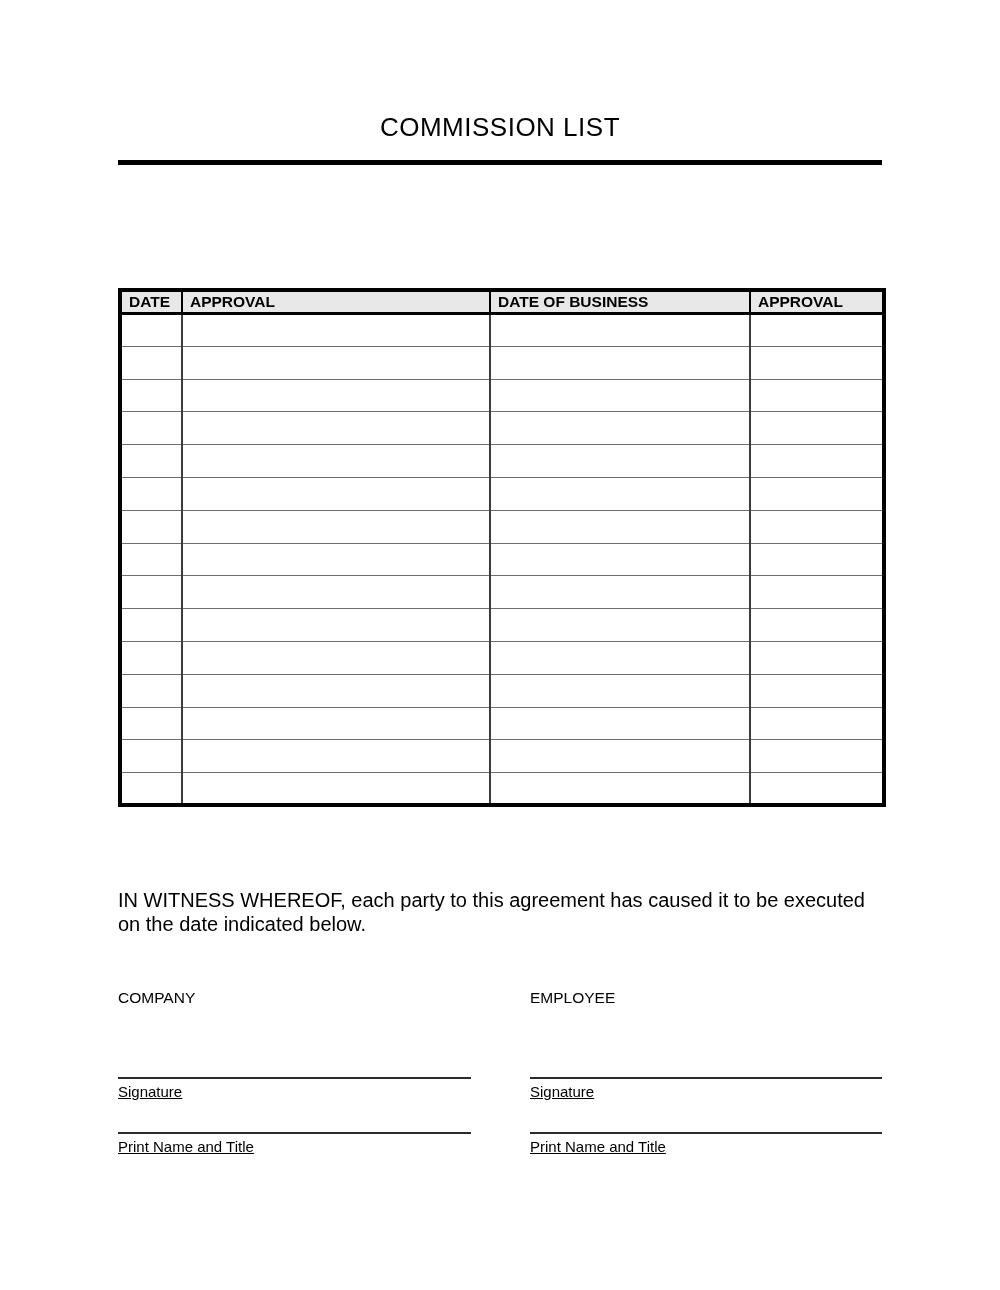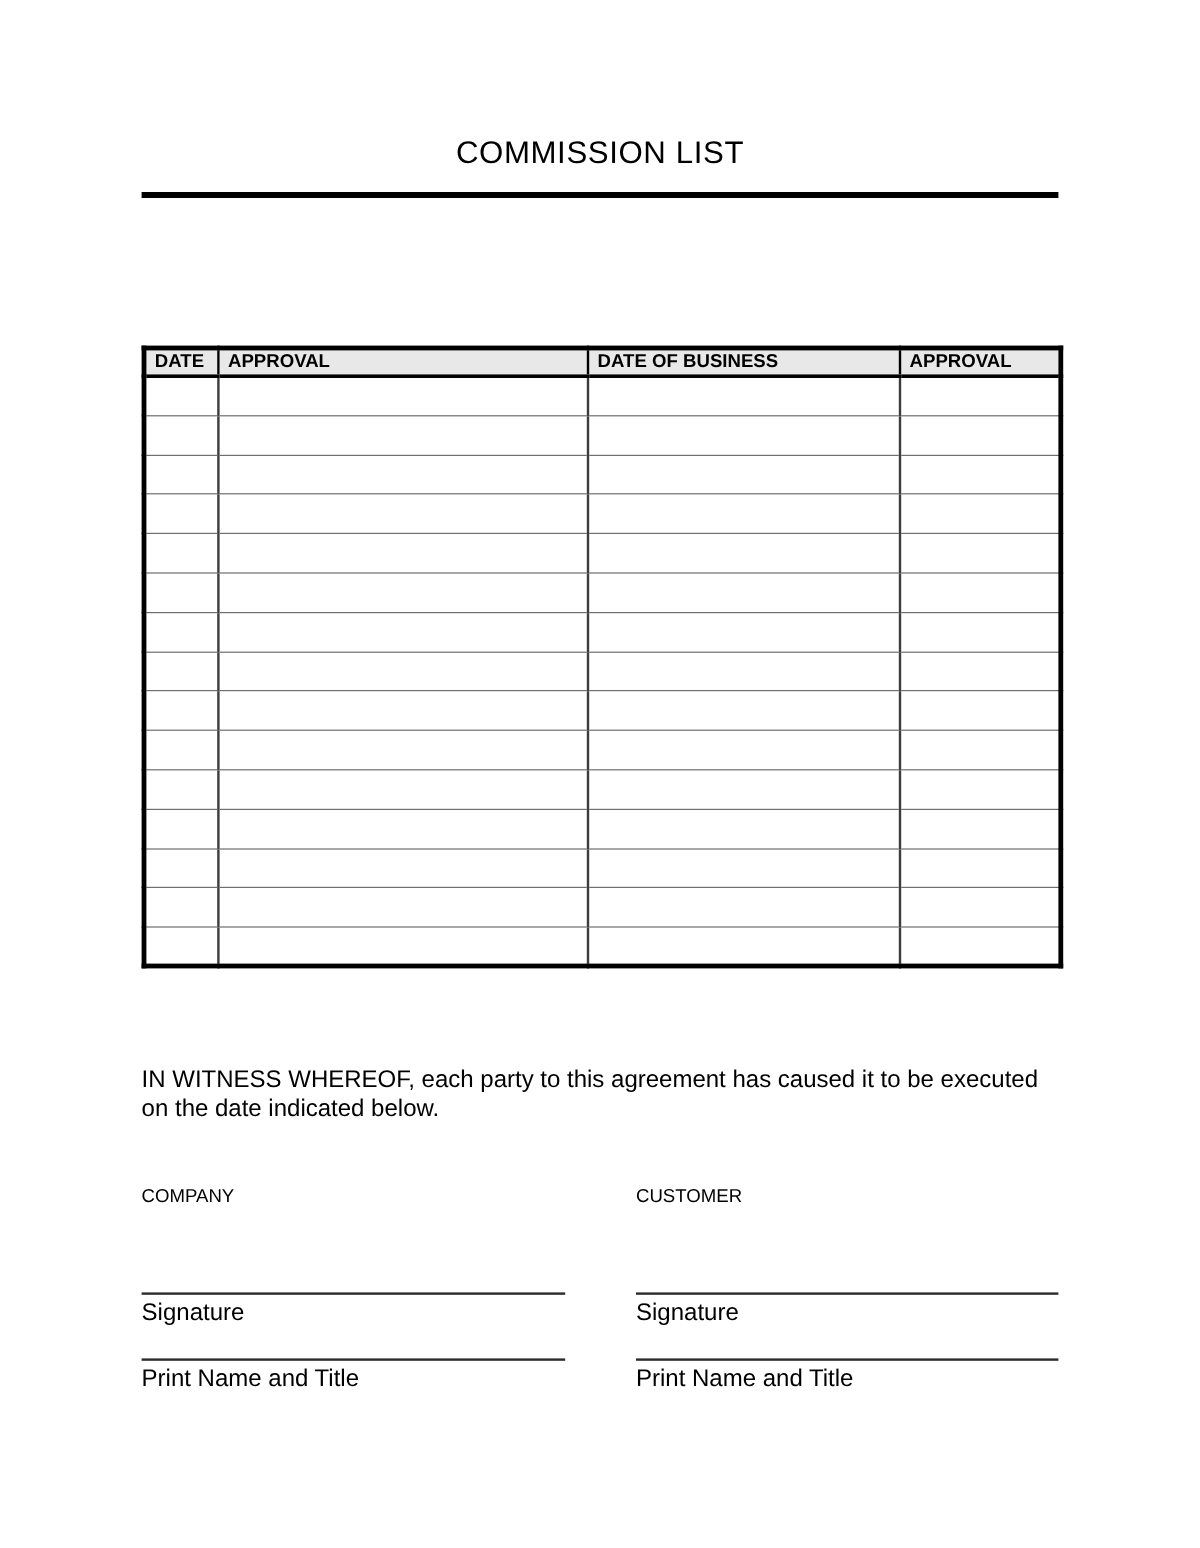--- a/index.html
+++ b/index.html
@@ -89,21 +89,22 @@
     left: 0;
     width: 100%;
     height: 2px;
     background: #2b2b2b;
   }
   .sig-line   { top: 88px; }
   .print-line { top: 143px; }
   .sig-label, .print-label {
     position: absolute;
     left: 0;
-    font-size: 20px;
+    font-size: 15px;
+    text-decoration: underline;
   }
   .sig-label   { top: 94px; }
   .print-label { top: 149px; }
 </style>
 </head>
 <body>
 
 <div class="page">
 
   <h1 class="title">COMMISSION LIST</h1>
@@ -224,20 +225,20 @@
 
   <div class="sig-block left">
     <div class="party">COMPANY</div>
     <div class="sig-line"></div>
     <div class="sig-label">Signature</div>
     <div class="print-line"></div>
     <div class="print-label">Print Name and Title</div>
   </div>
 
   <div class="sig-block right">
-    <div class="party">CUSTOMER</div>
+    <div class="party">EMPLOYEE</div>
     <div class="sig-line"></div>
     <div class="sig-label">Signature</div>
     <div class="print-line"></div>
     <div class="print-label">Print Name and Title</div>
   </div>
 
 </div>
 
 </body></html>

